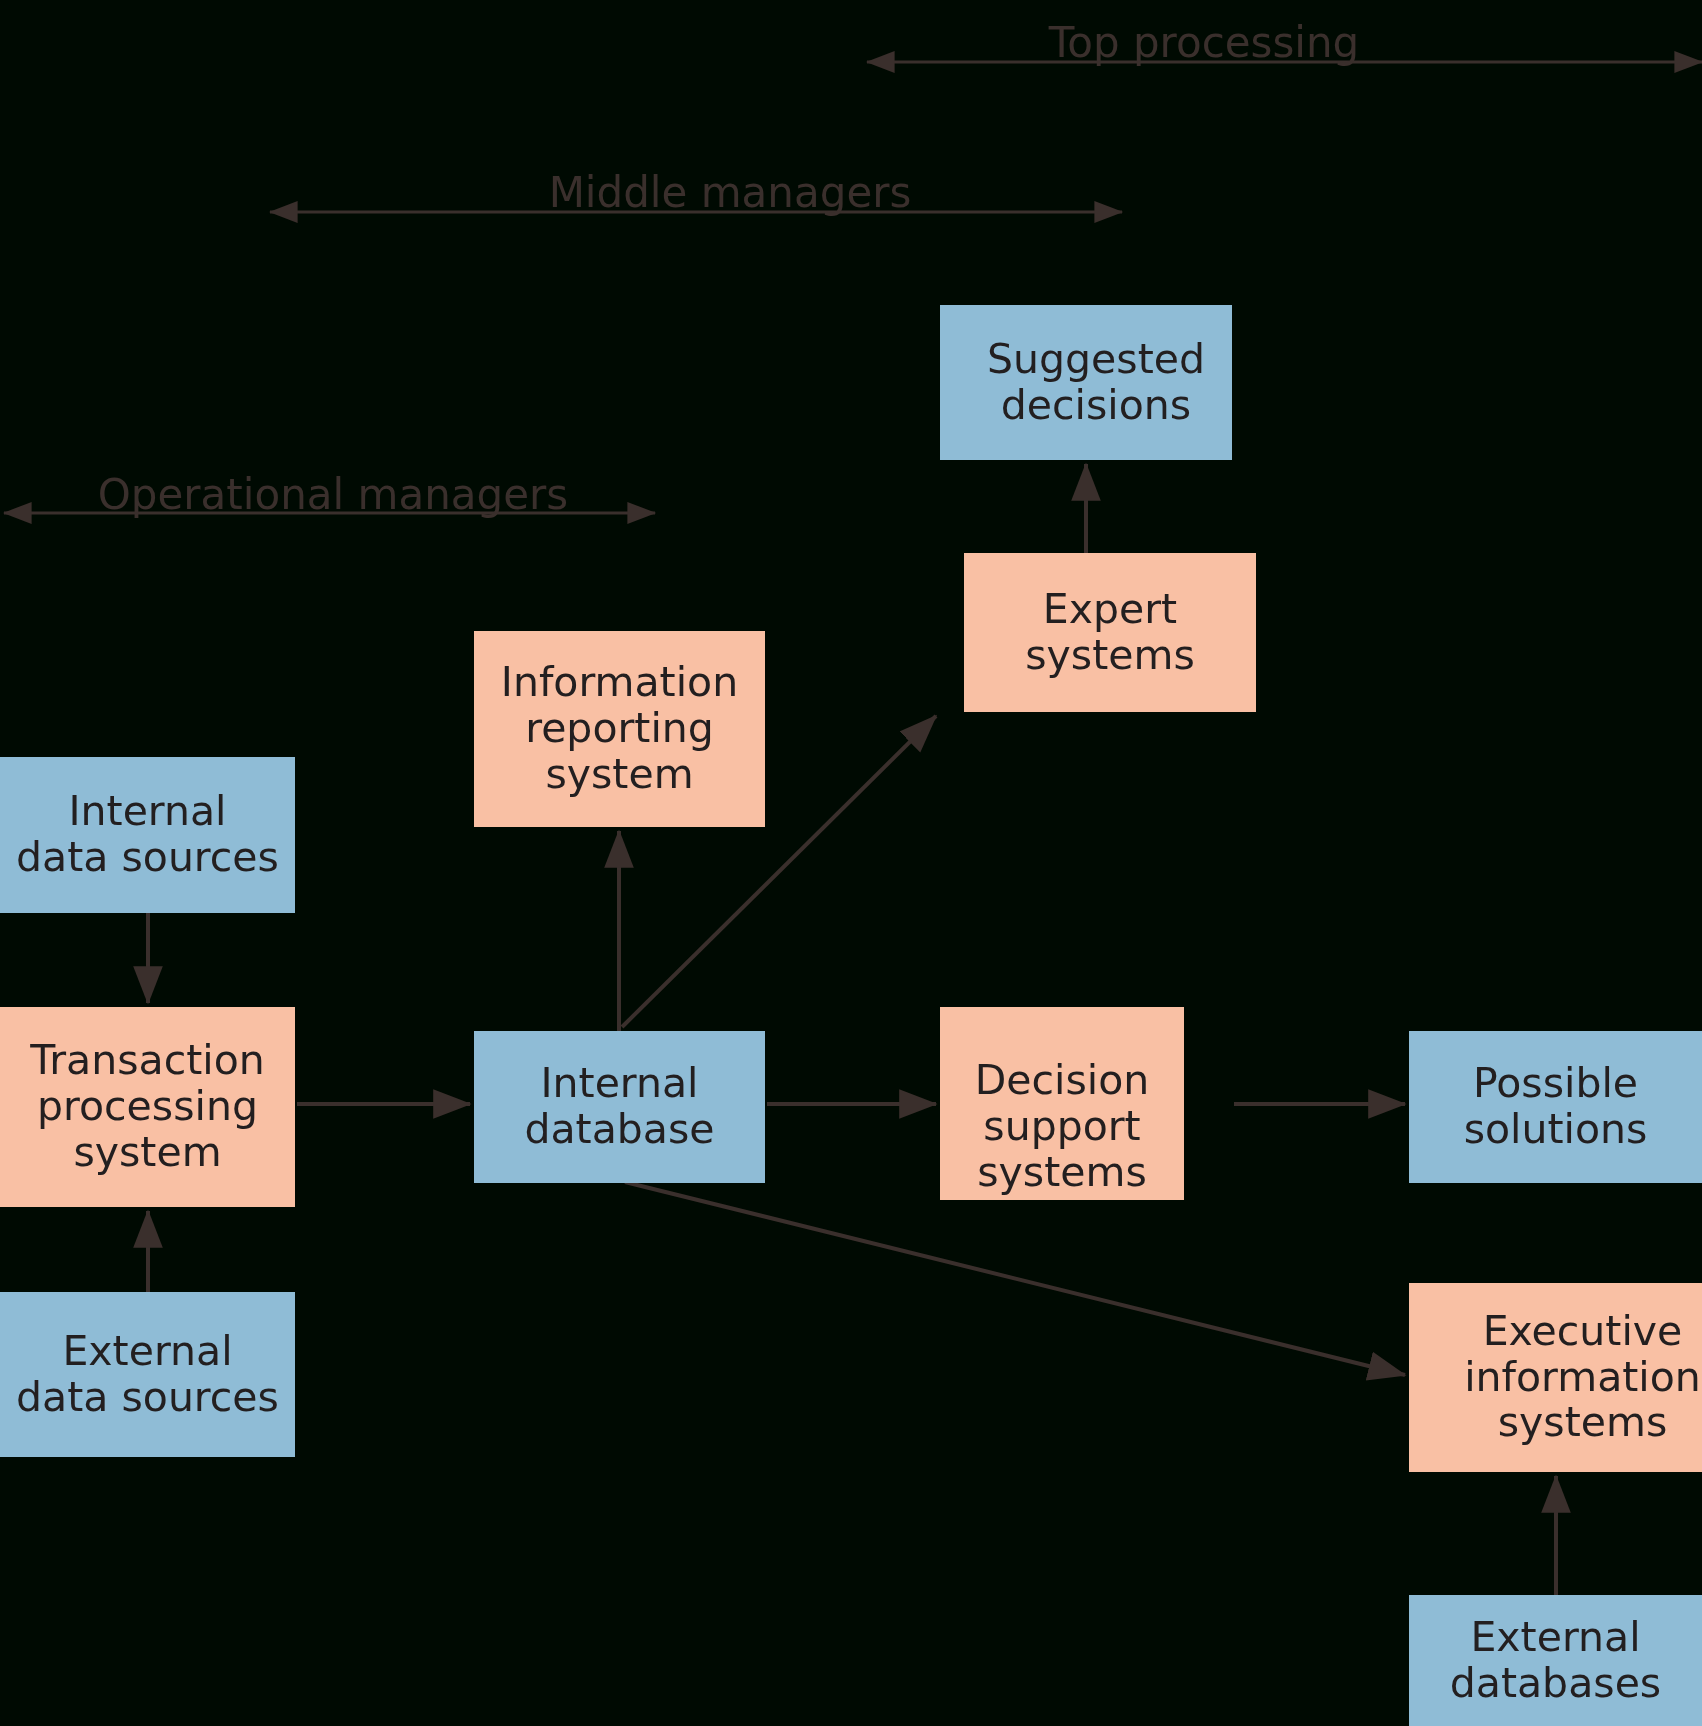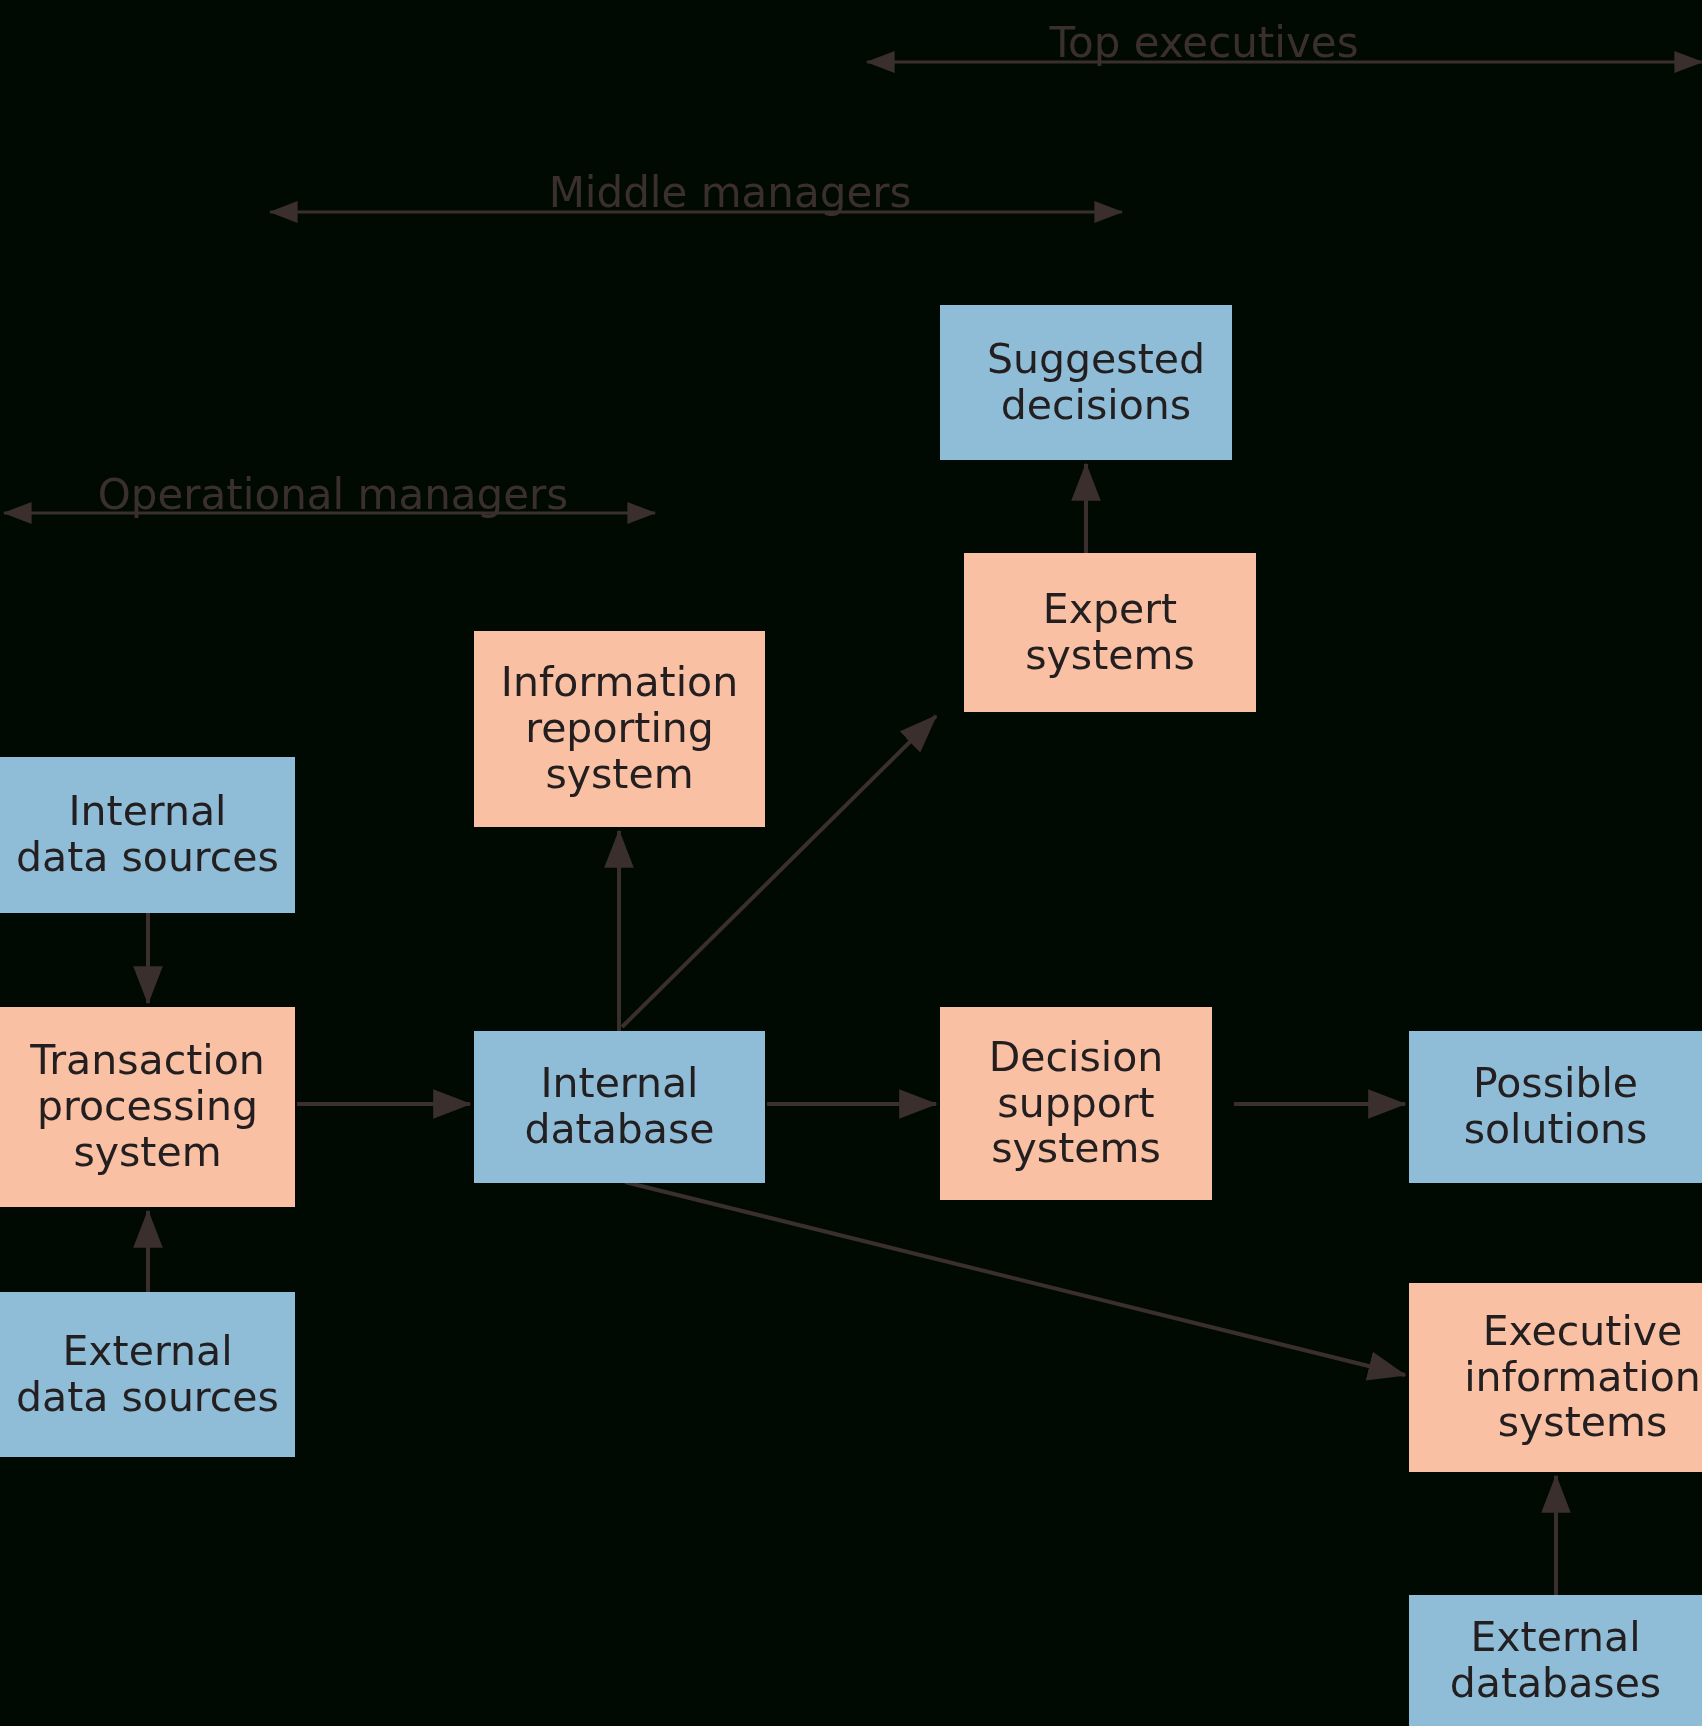--- a/index.html
+++ b/index.html
@@ -91,30 +91,30 @@
 data sources</span></div>
       <div class="box peach" style="left: 474px; top: 631px; width: 291px; height: 196px;"><span>Information
 reporting
 system</span></div>
       <div class="box blue" style="left: 474px; top: 1031px; width: 291px; height: 152px;"><span>Internal
 database</span></div>
       <div class="box blue" style="left: 940px; top: 305px; width: 292px; height: 155px; padding-left: 28px;"><span>Suggested
 decisions</span></div>
       <div class="box peach" style="left: 940px; top: 553px; width: 292px; height: 159px; margin-left: 24px;"><span>Expert
 systems</span></div>
-      <div class="box peach" style="left: 940px; top: 1007px; width: 272px; height: 193px;"><span>Decision
+      <div class="box peach" style="left: 940px; top: 1007px; width: 244px; height: 193px; align-items: flex-end;"><span>Decision
 support
 systems</span></div>
       <div class="box blue" style="left: 1409px; top: 1031px; width: 293px; height: 152px;"><span>Possible
 solutions</span></div>
       <div class="box peach" style="left: 1409px; top: 1283px; width: 347px; height: 189px;"><span>Executive
 information
 systems</span></div>
       <div class="box blue" style="left: 1409px; top: 1595px; width: 293px; height: 131px;"><span>External
 databases</span></div>
     </div>
   <div id="band-label-layer">
-      <div class="band-label" style="left: 1204px; top: 18px; transform: translateX(-50%);">Top executives</div>
+      <div class="band-label" style="left: 1204px; top: 18px; transform: translateX(-50%);">Top processing</div>
       <div class="band-label" style="left: 730px; top: 168px; transform: translateX(-50%);">Middle managers</div>
       <div class="band-label" style="left: 333px; top: 470px; transform: translateX(-50%);">Operational managers</div>
     </div>
 
 </div>
 
 </body></html>

